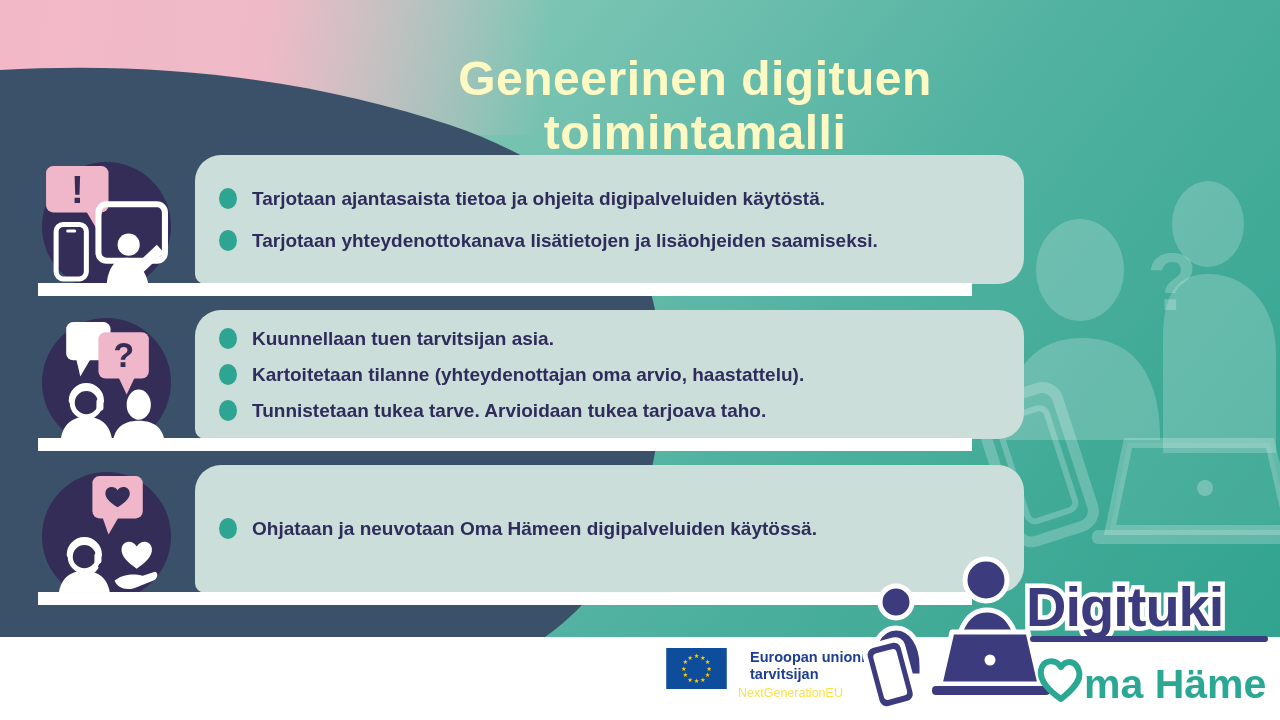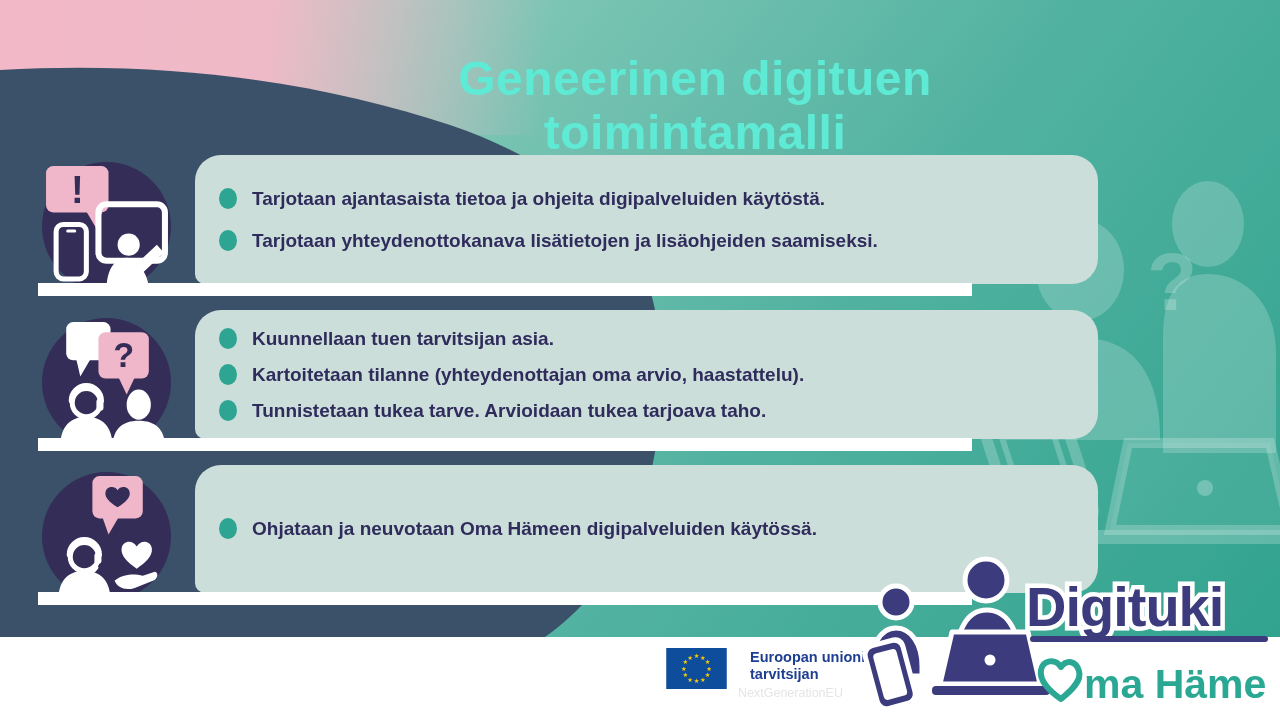--- a/index.html
+++ b/index.html
@@ -7,39 +7,39 @@
           font-family:"Liberation Sans","DejaVu Sans",sans-serif;}
   
   .bg{position:absolute;inset:0;
       background:linear-gradient(128deg,#aad8c8 0%,#7cc5b4 30%,#52b2a1 58%,#2ea28d 100%);}
   .pink-corner{position:absolute;left:0;top:0;width:880px;height:135px;
       background:linear-gradient(96deg,#f3b8c8 0%,#efbac7 30%,rgba(236,190,200,0) 62%);}
   .blob-svg{position:absolute;left:0;top:0;}
   .watermark-svg{position:absolute;left:950px;top:148px;}
   
   .title{position:absolute;left:340px;top:20px;width:710px;text-align:center;
-         font-size:48px;font-weight:800;color:#5eead4;line-height:1.13;letter-spacing:.5px;}
+         font-size:48px;font-weight:800;color:#fef9c3;line-height:1.13;letter-spacing:.5px;}
   
   .step-icon{position:absolute;left:40px;width:133px;height:133px;z-index:3;}
   .i1{top:158px}.i2{top:314px}.i3{top:468px}
-  .step-box{position:absolute;left:195px;width:903px;background:#ccdeda;
+  .step-box{position:absolute;left:195px;width:829px;background:#ccdeda;
             border-radius:26px 26px 26px 10px;display:flex;flex-direction:column;
             justify-content:center;padding:12px 36px 12px 24px;box-sizing:border-box;z-index:3;}
   .b1{top:155px;height:129px;gap:18px}.b2{top:310px;height:129px;gap:13px}.b3{top:465px;height:128px;gap:27px}
   .item{display:flex;align-items:flex-start;gap:15px;}
   .bullet{width:18px;height:21px;border-radius:50%;background:#2ea492;flex:none;margin-top:1px;}
   .item p{margin:0;font-size:19px;font-weight:700;color:#2f2c5c;line-height:1.22;max-width:664px;}
   .shelf{position:absolute;left:38px;width:934px;height:13px;background:#ffffff;z-index:4;}
   .s1{top:283px}.s2{top:438px}.s3{top:592px}
   
   .footer-strip{position:absolute;left:0;top:637px;width:1280px;height:83px;background:#ffffff;z-index:5;}
   .eu-block{position:absolute;left:666px;top:648px;display:flex;gap:11px;z-index:6;}
   .eu-text{padding-top:1px;}
   .eu-text .l1,.eu-text .l2{font-size:14.5px;font-weight:700;color:#1d3e92;line-height:1.18;margin-left:12px;}
-  .eu-text .l3{font-size:12.5px;color:#e5e5e5;line-height:1.3;margin-top:2px;}
+  .eu-text .l3{font-size:12.5px;color:#fde047;line-height:1.3;margin-top:2px;}
   .logo-svg{position:absolute;left:856px;top:552px;z-index:6;}
 </style>
 </head>
 <body>
 
 <div class="canvas">
 
   <div class="bg"></div>
   <div class="pink-corner"></div>
 

